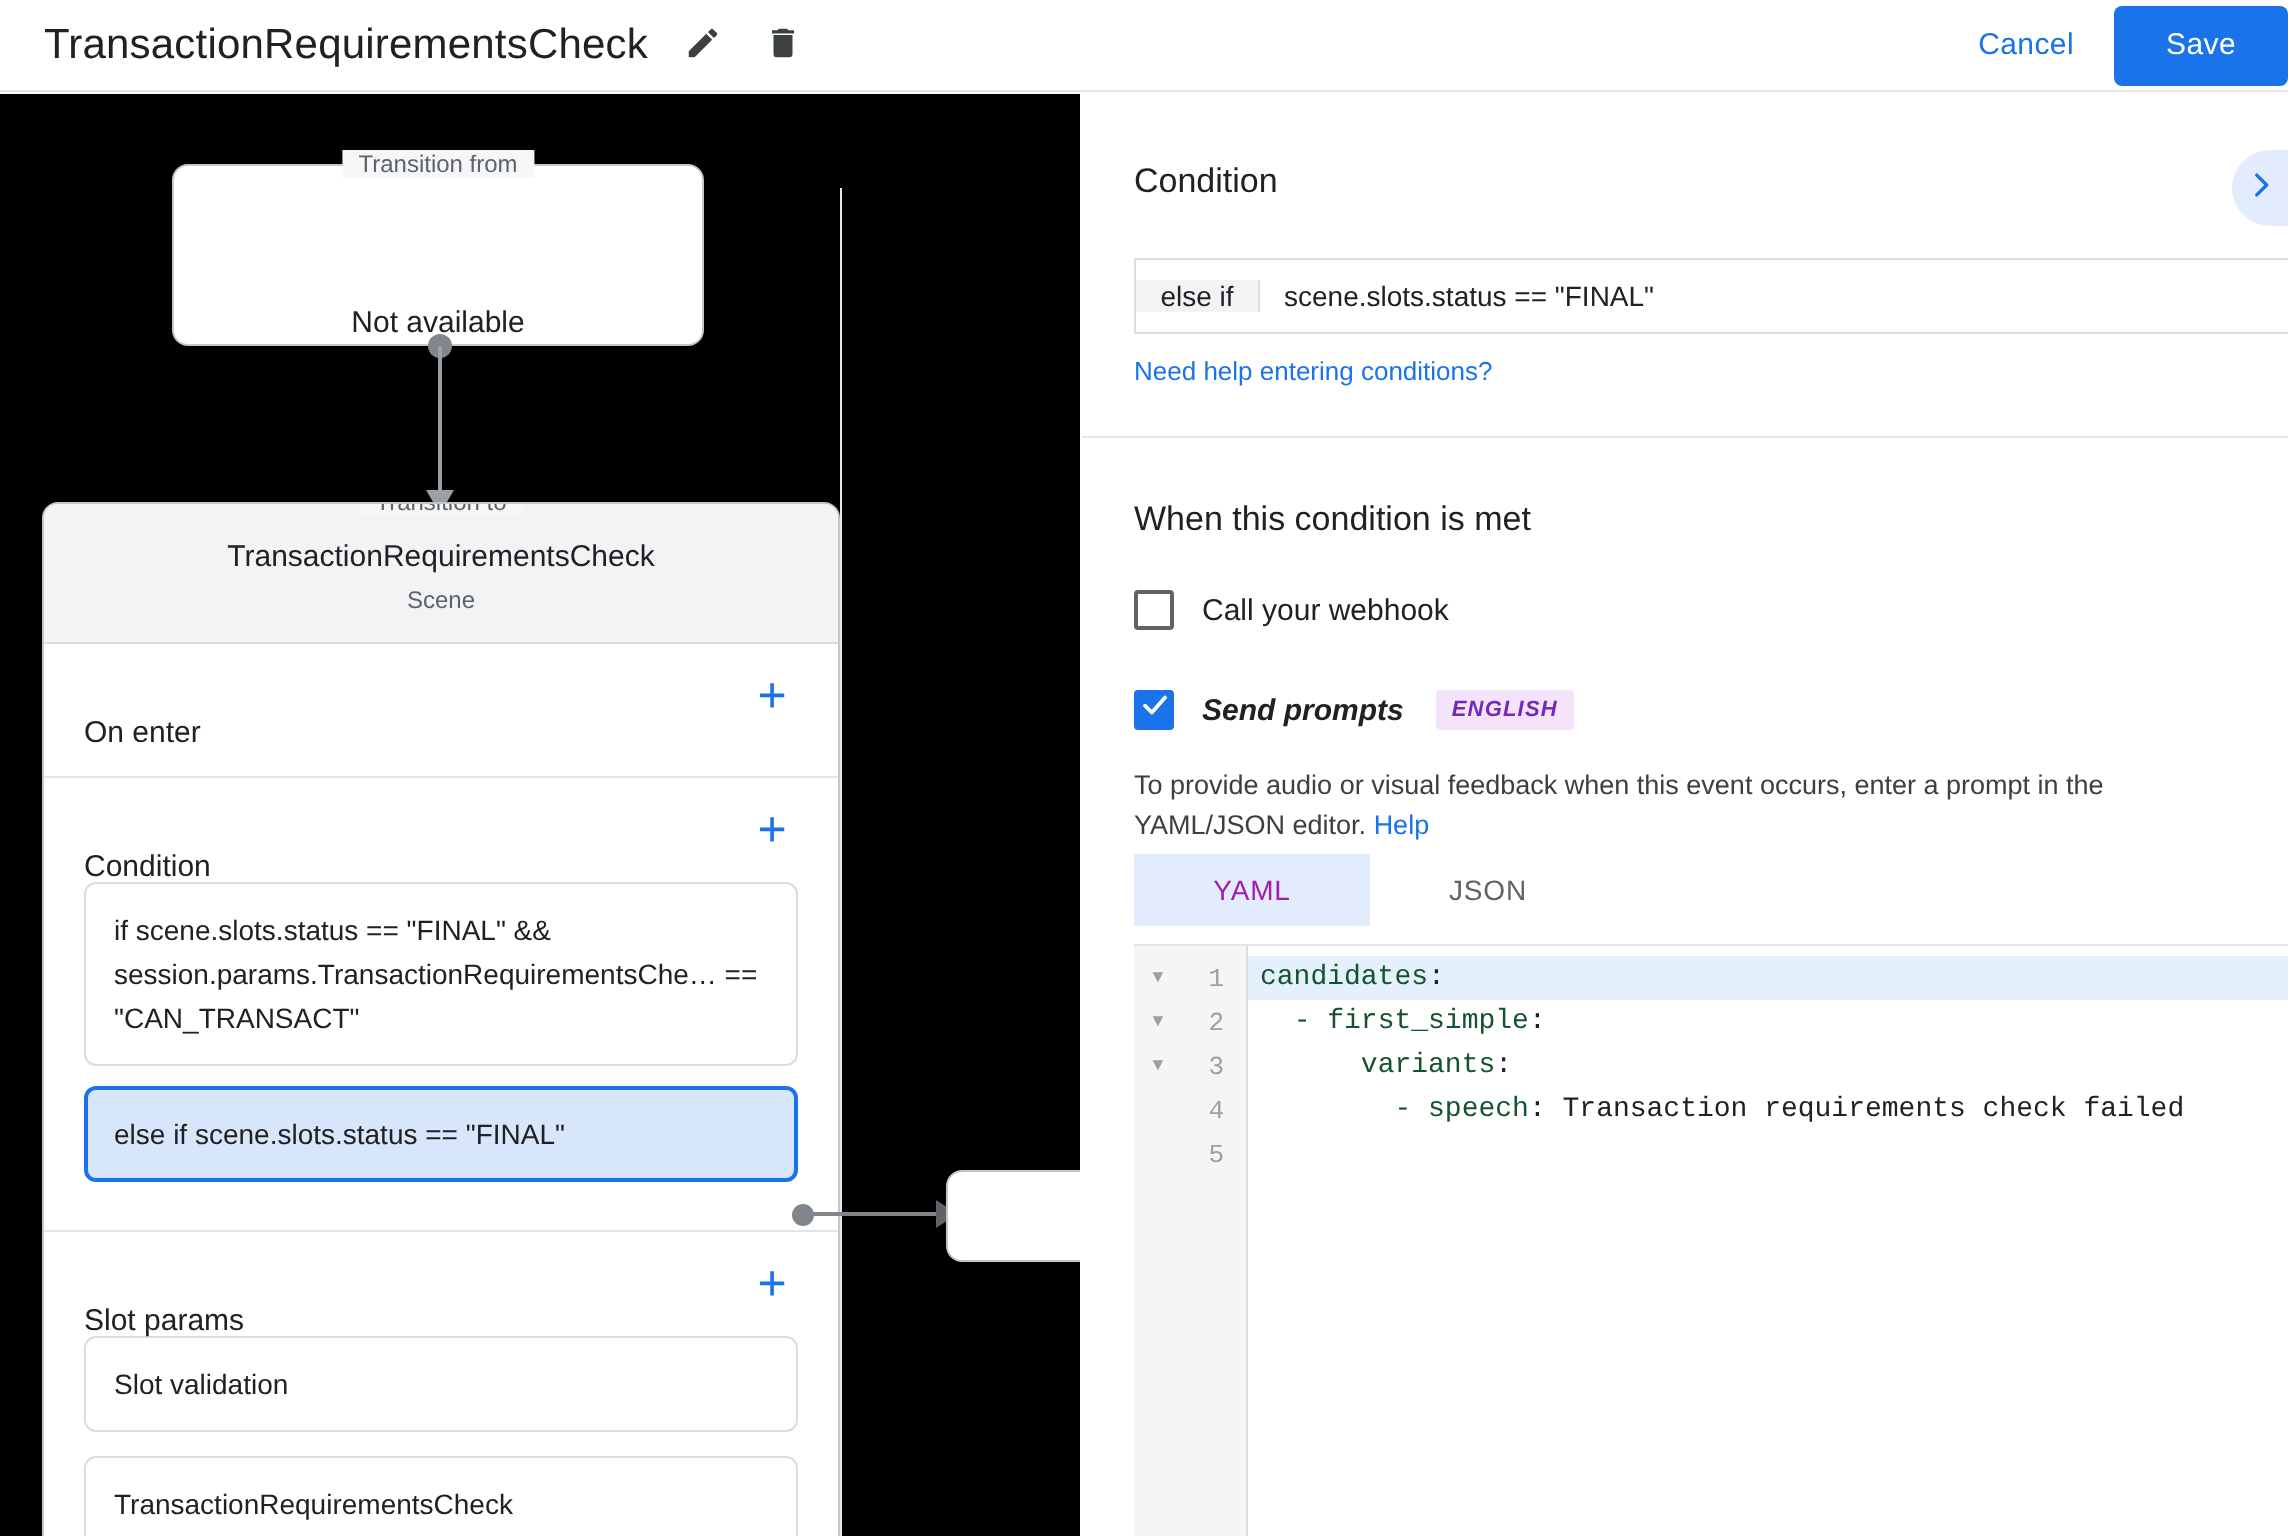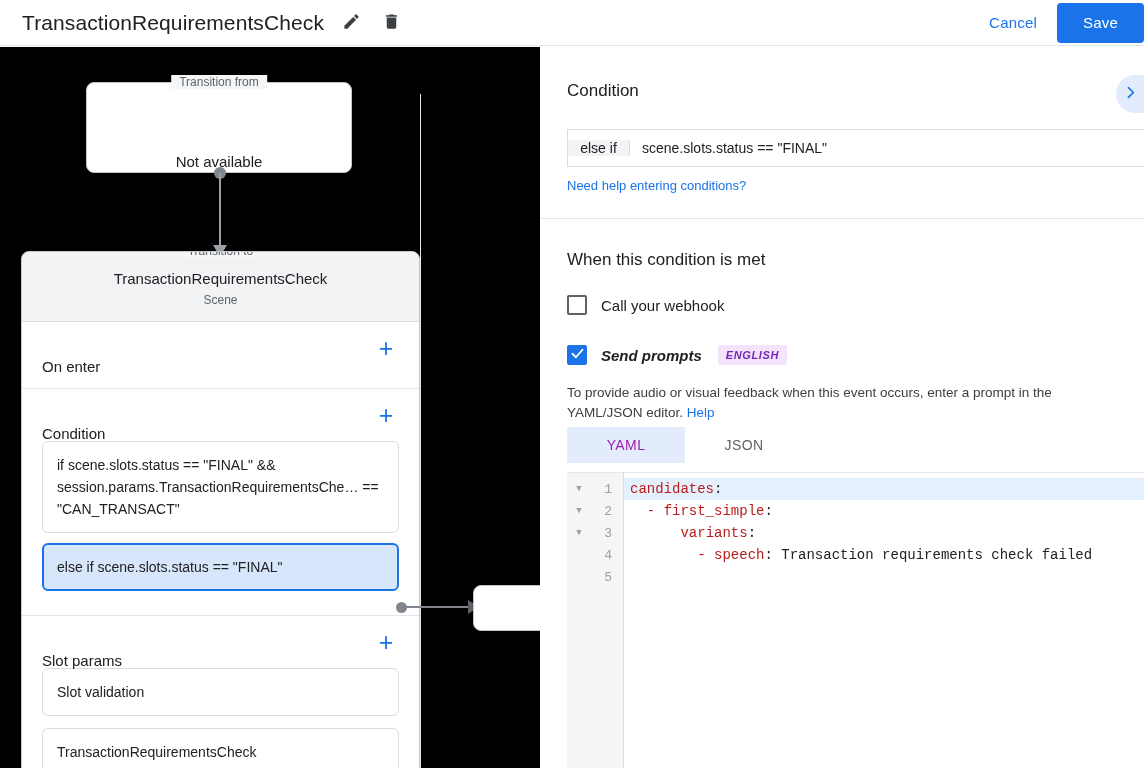--- a/index.html
+++ b/index.html
@@ -208,21 +208,21 @@
   .fold { width: 24px; text-align: center; font-size: 9px; color: #9aa0a6; cursor: pointer; }
   .fold.empty { visibility: hidden; }
   .lnum { width: 27px; text-align: right; padding-right: 6px; }
   #code { flex: 1; padding-top: 5px; background: #ffffff; overflow: hidden; }
   .code-row {
     height: 22px; line-height: 22px; white-space: pre;
     font-family: "Liberation Mono", monospace; font-size: 14px; color: #202124;
     padding-left: 6px;
   }
   .code-row.active { background: #e5f0fd; }
-  .k { color: #b91c1c; }
+  .k { color: #14532d; }
   .p { color: #202124; }
 </style>
 </head>
 <body>
 
 <div id="topbar">
   <div id="topbar-title">TransactionRequirementsCheck</div>
 
   <button class="icon-btn">
     <span>

